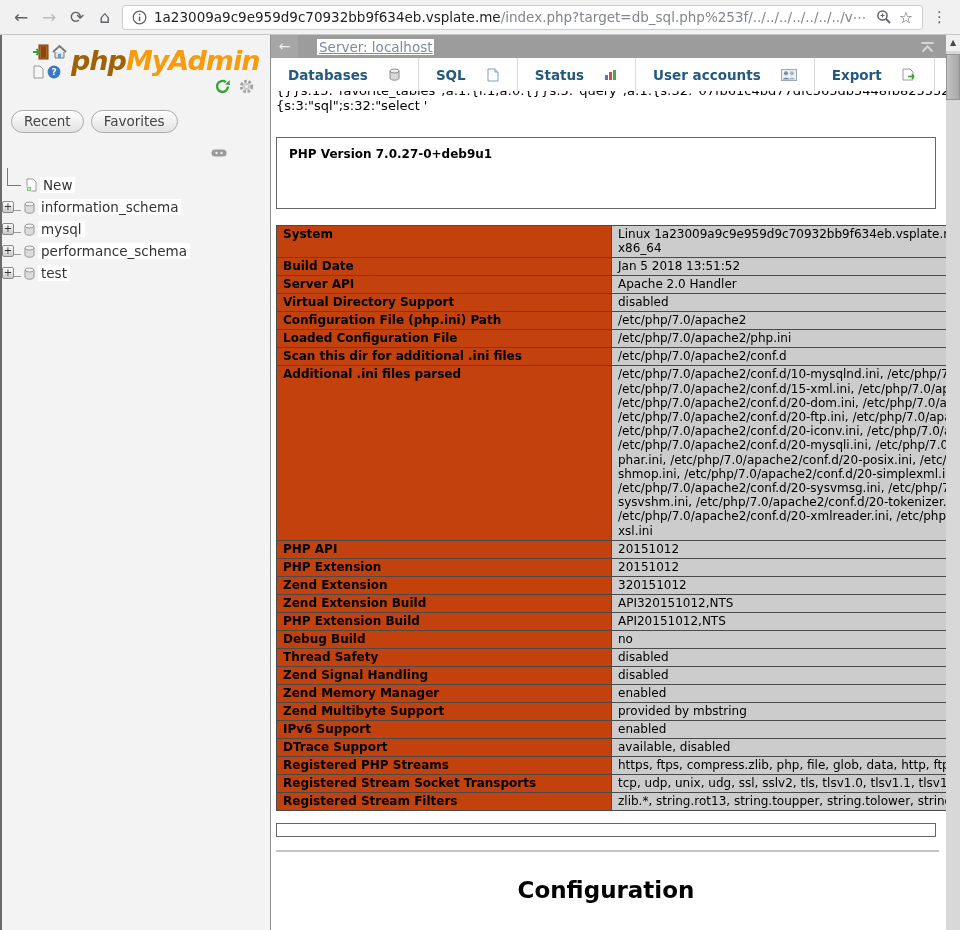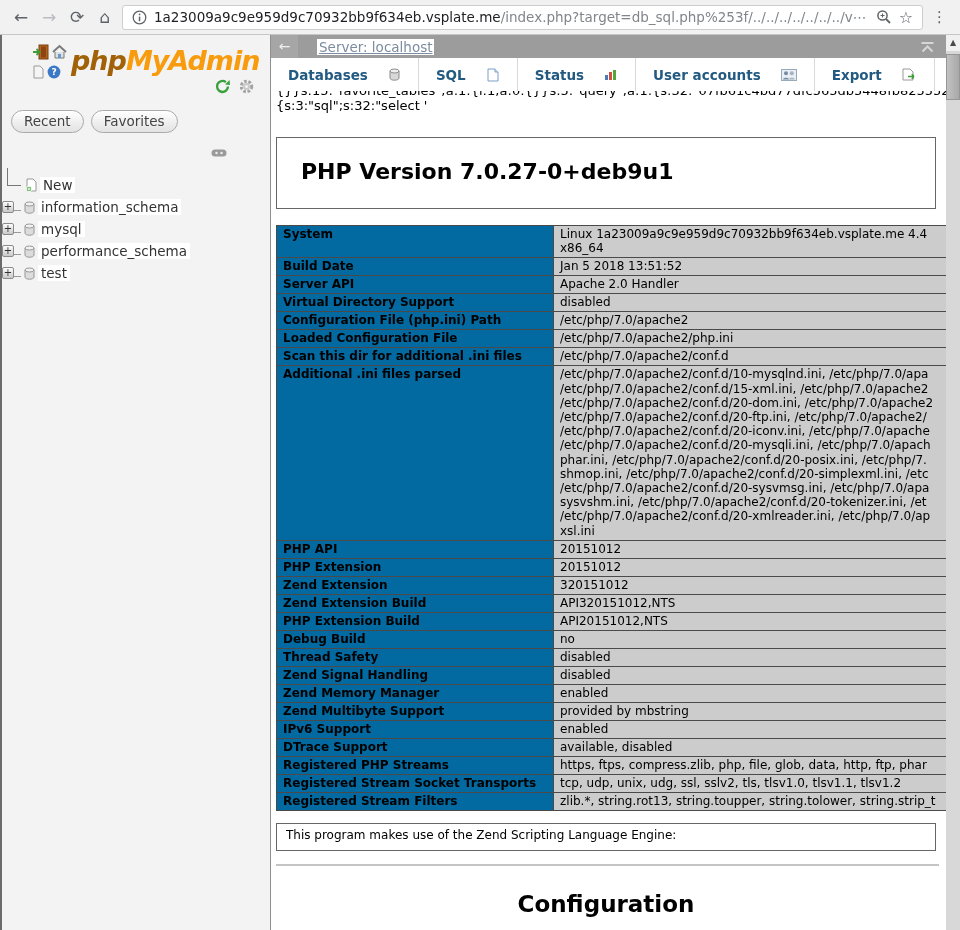--- a/index.html
+++ b/index.html
@@ -67,25 +67,25 @@
   .pmatab { display:flex; align-items:center; gap:20px; padding:0 17px; border-right:1px solid #d9d9d9;
             color:#235a81; font-weight:bold; font-size:13.5px; cursor:pointer; white-space:nowrap;}
   .caret { font-size:9px; color:#54768e; }
   .tab-filler { flex:1; background:linear-gradient(#f8f8f8,#e6e6e6); }
 
   .content { flex:1; overflow:hidden; padding-left:5px; position:relative; background:#fff; }
   .debug-block { margin-top:-8px; margin-bottom:24px; width:900px; }
   .debug-line { font-size:13px; line-height:15px; white-space:nowrap; overflow:hidden; }
 
   .php-box { width:660px; height:72px; border:1px solid #666; padding:9px 12px; background:#fff; }
-  .php-box h1 { margin:12px; font-size:22px; }
+  .php-box h1 { margin:0; font-size:12px; }
 
   .phpinfo-table { border-collapse:collapse; width:745px; table-layout:fixed; margin-top:16px; }
   .phpinfo-table td { border:1px solid #4a4a4a; font-size:12px; padding:1px 6px 2px; vertical-align:top; }
-  td.lbl { background:#0369a1; font-weight:bold; width:277px; }
+  td.lbl { background:#c2410c; font-weight:bold; width:335px; }
   td.val { background:#cccccc; overflow:hidden; }
   .val-single { display:block; white-space:nowrap; line-height:14px; }
   .val-line { white-space:nowrap; line-height:14.2px; overflow:hidden; }
 
   .zend-box { width:660px; border:1px solid #666; padding:4px 9px 8px; margin-top:12px; background:#fff;}
   .zend-line { font-size:12px; line-height:14.6px; }
   .zend-line.indent { padding-left:22px; }
 
   .rule { width:663px; border:none; border-top:2px solid #c4c4c4; margin:13px 0 0; }
   .config-title { width:660px; text-align:center; font-size:23px; font-weight:bold; margin-top:25px; }
@@ -481,21 +481,20 @@
             <tr>
               <td class="lbl">Registered Stream Filters</td>
               <td class="val">
                 <span class="val-single">zlib.*, string.rot13, string.toupper, string.tolower, string.strip_t</span>
               </td>
             </tr>
           </tbody>
         </table>
 
       <div class="zend-box">
-          <div class="zend-line">This program makes use of the Zend Scripting Language Engine:</div>
         </div>
 
       <hr class="rule">
 
       <div class="config-title">Configuration</div>
     </div>
   </div>
 
   <div class="vscroll">
     <div class="arrow">▲</div>

